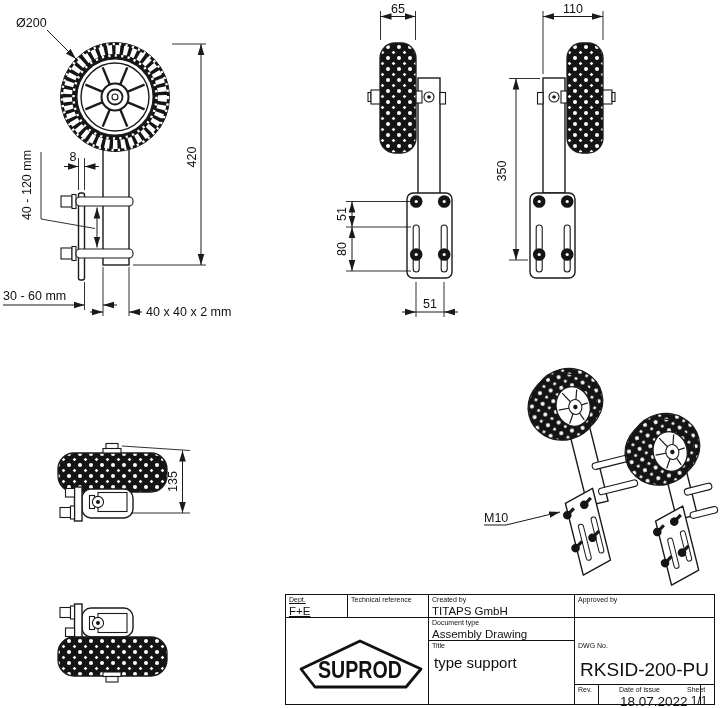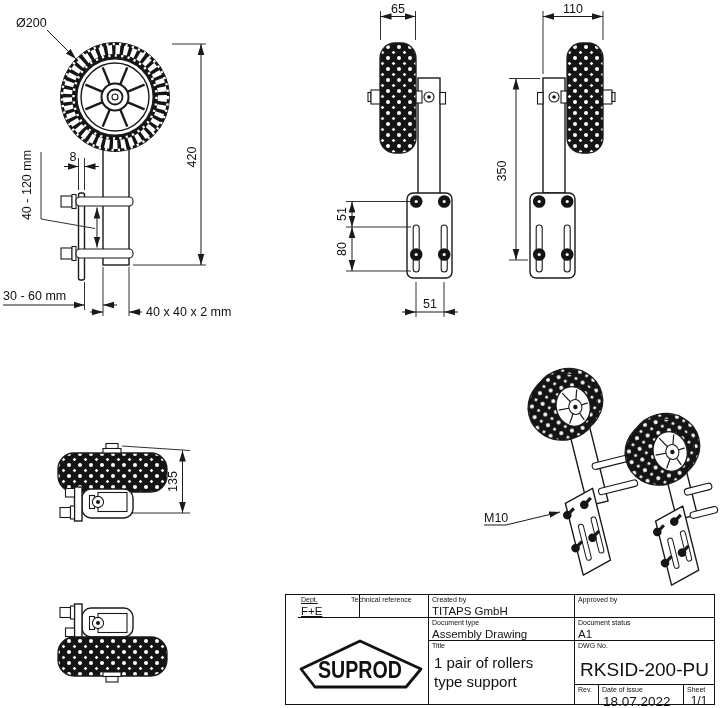--- a/index.html
+++ b/index.html
@@ -326,21 +326,21 @@
     </g>
 
     <g>
       <text class="dt" x="484" y="522">M10</text>
       <path class="dim" d="M484,525 H506 L560,512" marker-end="url(#ae)"></path>
     </g>
   </g>
 </svg>
 
 <div id="tblock">
-  <div class="cell b-r b-b" style="left:12px;top:0;width:62px;height:23px;text-decoration:underline;">
+  <div class="cell b-r b-b" style="left:0;top:0;width:62px;height:23px;text-decoration:underline;">
     <div class="lbl">Dept.</div>
     <div class="val">F+E</div>
   </div>
   <div class="cell b-r b-b" style="left:62px;top:0;width:81px;height:23px;">
     <div class="lbl">Technical reference</div>
     <div class="val"></div>
   </div>
   <div class="cell b-r b-b" style="left:143px;top:0;width:146px;height:23px;">
     <div class="lbl">Created by</div>
     <div class="val">TITAPS GmbH</div>
@@ -353,40 +353,35 @@
   <div class="cell b-r b-b" style="left:143px;top:23px;width:146px;height:23px;">
     <div class="lbl">Document type</div>
     <div class="val">Assembly Drawing</div>
   </div>
   <div class="cell b-r" style="left:0;top:23px;width:143px;height:86px;">
     <svg width="143" height="86" viewBox="0 23 143 86">
       <path d="M15,74 L74,46 L135,74 L120,92 L29,92 Z" fill="none" stroke="#111" stroke-width="2.8" stroke-linejoin="round"></path>
       <text x="74" y="83" text-anchor="middle" textLength="84" lengthAdjust="spacingAndGlyphs" style="font-family:'Liberation Sans',sans-serif;font-weight:bold;font-size:23px;fill:#111;">SUPROD</text>
     </svg>
   </div>
-  <div class="cell b-b" style="left:289px;top:23px;width:139px;height:23px;">
-    <div class="lbl">Document status</div>
-    <div class="val">A1</div>
-  </div>
   <div class="cell b-r" style="left:143px;top:46px;width:146px;height:63px;">
     <div class="lbl">Title</div>
     <div class="val-title">
-      <div>1 pair of rollers</div>
       <div>type support</div>
     </div>
   </div>
   <div class="cell b-b" style="left:289px;top:46px;width:139px;height:44px;">
     <div class="lbl">DWG No.</div>
     <div class="val-dwg">RKSID-200-PU</div>
   </div>
   <div class="cell b-r" style="left:289px;top:90px;width:24px;height:19px;">
     <div class="lbl">Rev.</div>
     <div class="val"></div>
   </div>
-  <div class="cell b-r" style="left:313px;top:90px;width:85px;height:19px;">
+  <div class="cell b-r" style="left:330px;top:90px;width:85px;height:19px;">
     <div class="lbl">Date of issue</div>
     <div class="val-date">18.07.2022</div>
   </div>
   <div class="cell" style="left:398px;top:90px;width:30px;height:19px;">
     <div class="lbl">Sheet</div>
     <div class="val-sheet">1/1</div>
   </div>
 </div>
 
 </div>

